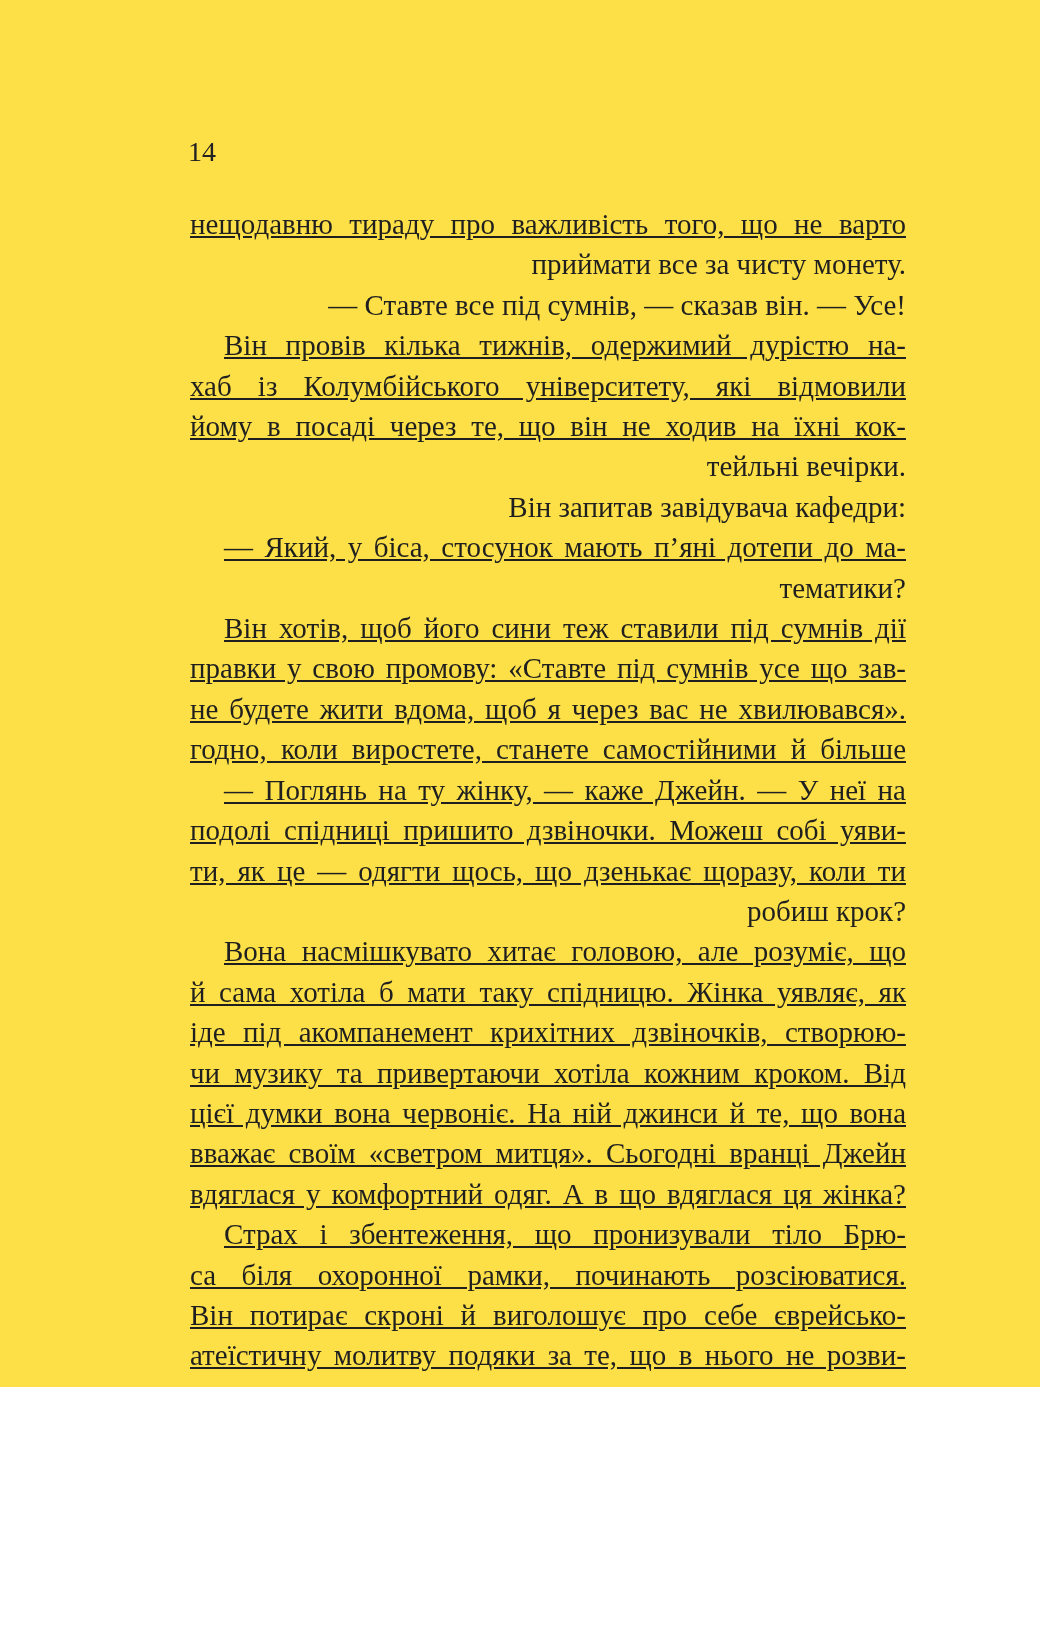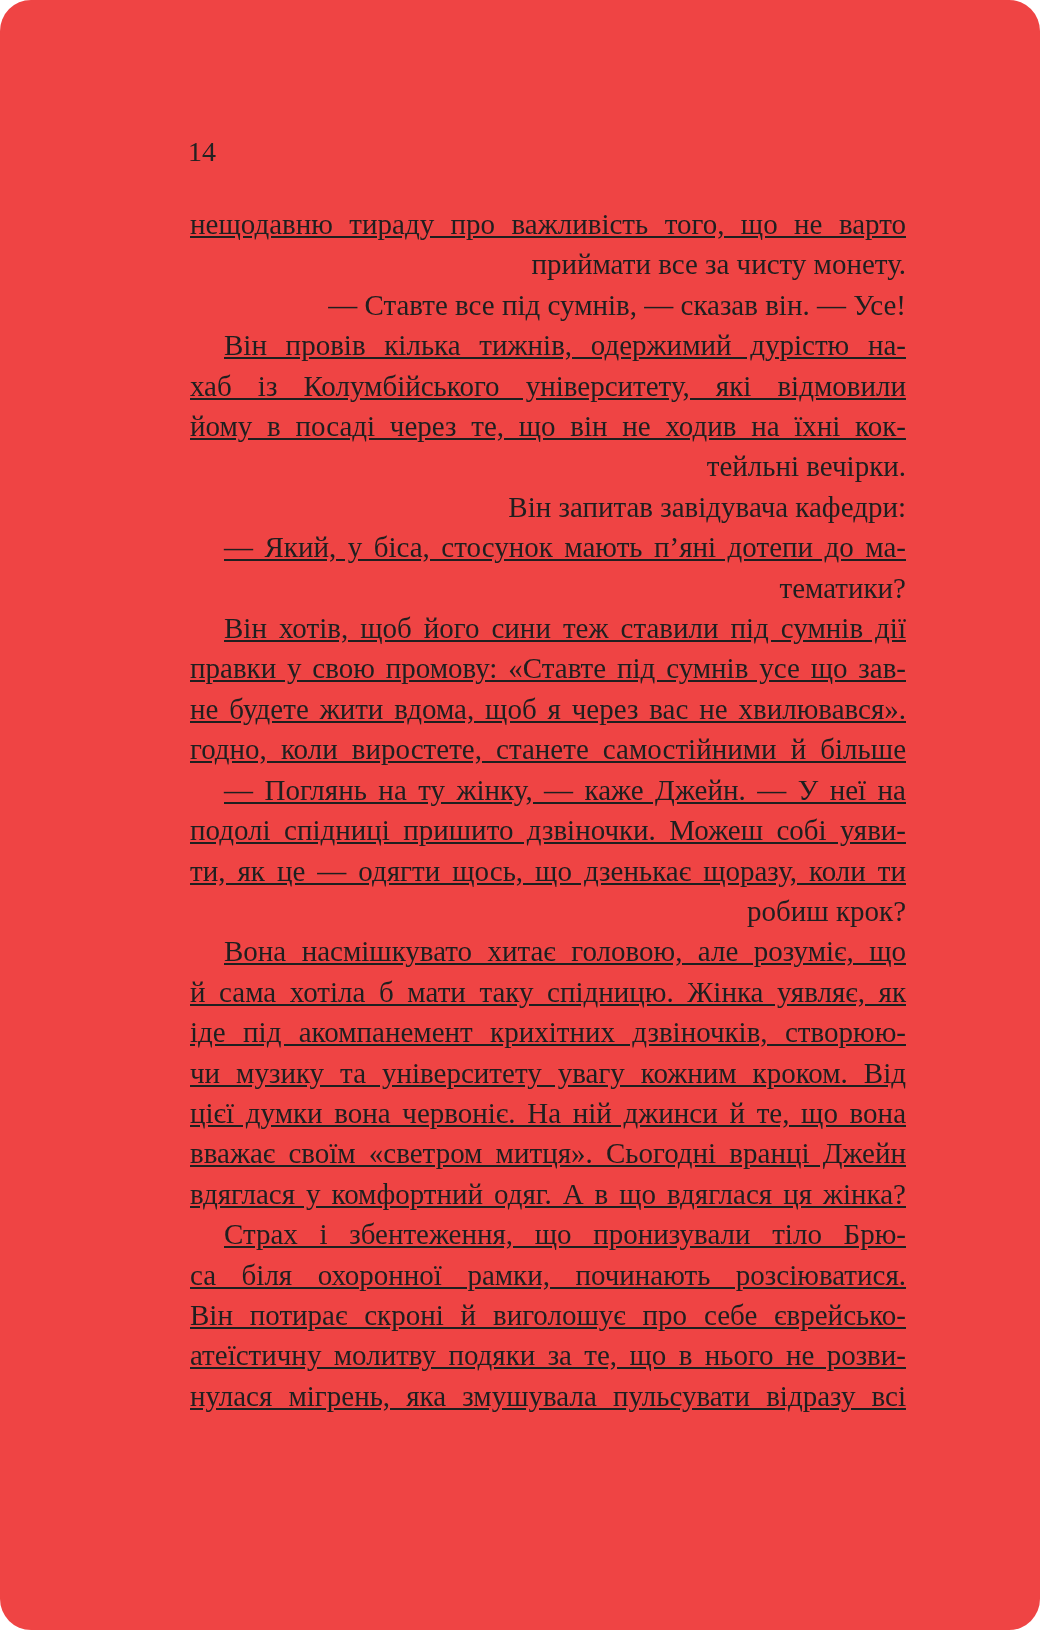--- a/index.html
+++ b/index.html
@@ -3,26 +3,25 @@
   <meta charset="utf-8">
   <style>
     html, body {
       margin: 0;
       padding: 0;
       background: #ffffff;
     }
     .page {
       position: relative;
       width: 1040px;
-      height: 1630px;
-      background: #ef4444;
+      height: 1387px;
+      background: #fde047;
       font-family: "Liberation Serif", "DejaVu Serif", serif;
       color: #222222;
       overflow: hidden;
-      border-radius: 31px;
     }
     .page-number {
       position: absolute;
       left: 188px;
       top: 136px;
       font-size: 28px;
       line-height: 32px;
       color: #222222;
     }
     .text-block {
@@ -67,21 +66,21 @@
       <div class="line fill">правки у свою промову: «Ставте під сумнів усе що зав-</div>
       <div class="line fill">не будете жити вдома, щоб я через вас не хвилювався».</div>
       <div class="line fill">годно, коли виростете, станете самостійними й більше</div>
       <div class="line indent fill">— Поглянь на ту жінку, — каже Джейн. — У неї на</div>
       <div class="line fill">подолі спідниці пришито дзвіночки. Можеш собі уяви-</div>
       <div class="line fill">ти, як це — одягти щось, що дзенькає щоразу, коли ти</div>
       <div class="line">робиш крок?</div>
       <div class="line indent fill">Вона насмішкувато хитає головою, але розуміє, що</div>
       <div class="line fill">й сама хотіла б мати таку спідницю. Жінка уявляє, як</div>
       <div class="line fill">іде під акомпанемент крихітних дзвіночків, створюю-</div>
-      <div class="line fill">чи музику та університету увагу кожним кроком. Від</div>
+      <div class="line fill">чи музику та привертаючи хотіла кожним кроком. Від</div>
       <div class="line fill">цієї думки вона червоніє. На ній джинси й те, що вона</div>
       <div class="line fill">вважає своїм «светром митця». Сьогодні вранці Джейн</div>
       <div class="line fill">вдяглася у комфортний одяг. А в що вдяглася ця жінка?</div>
       <div class="line indent fill">Страх і збентеження, що пронизували тіло Брю-</div>
       <div class="line fill">са біля охоронної рамки, починають розсіюватися.</div>
       <div class="line fill">Він потирає скроні й виголошує про себе єврейсько-</div>
       <div class="line fill">атеїстичну молитву подяки за те, що в нього не розви-</div>
       <div class="line fill">нулася мігрень, яка змушувала пульсувати відразу всі</div>
     </div>
 </div>

